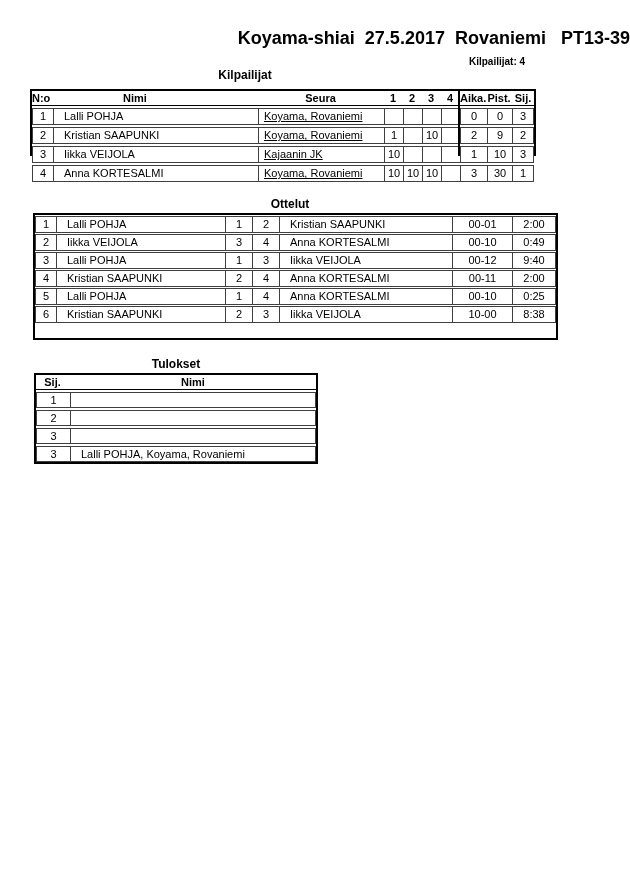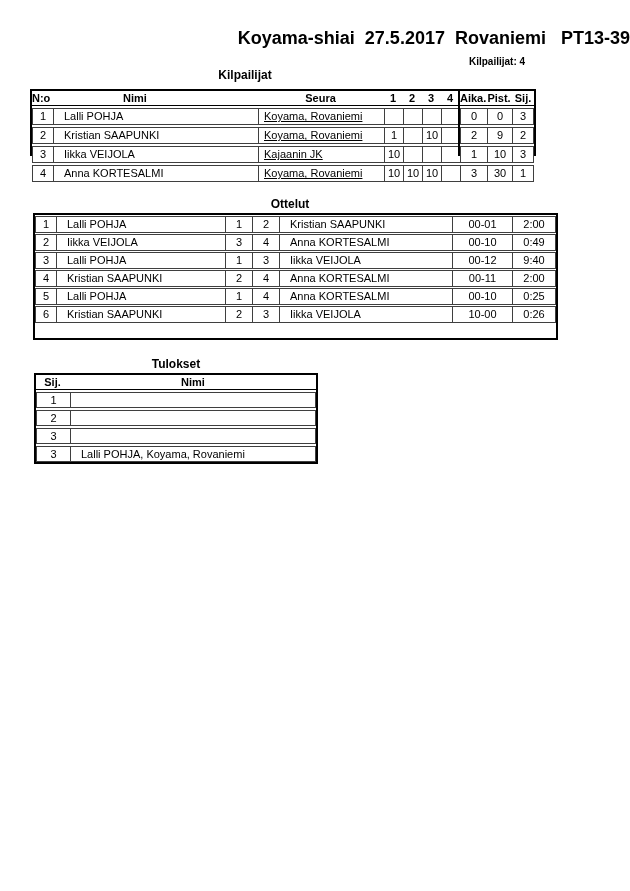--- a/index.html
+++ b/index.html
@@ -213,21 +213,21 @@
       <div class="c last ctr">0:25</div>
     </div>
 
     <div class="row">
       <div class="c w-ot ctr">6</div>
       <div class="c w-white nm">Kristian SAAPUNKI</div>
       <div class="c w-n ctr">2</div>
       <div class="c w-n ctr">3</div>
       <div class="c w-blue nm">Iikka VEIJOLA</div>
       <div class="c w-tulos ctr">10-00</div>
-      <div class="c last ctr">0:26</div>
+      <div class="c last ctr">8:38</div>
     </div>
   </div>
 
   <div class="abs sec-h" id="h-results">Tulokset</div>
 
   <div class="tbl" id="t-results">
     <div class="hdr">
       <div class="c w-sij ctr">Sij.</div>
       <div class="c last ctr">Nimi</div>
     </div>

